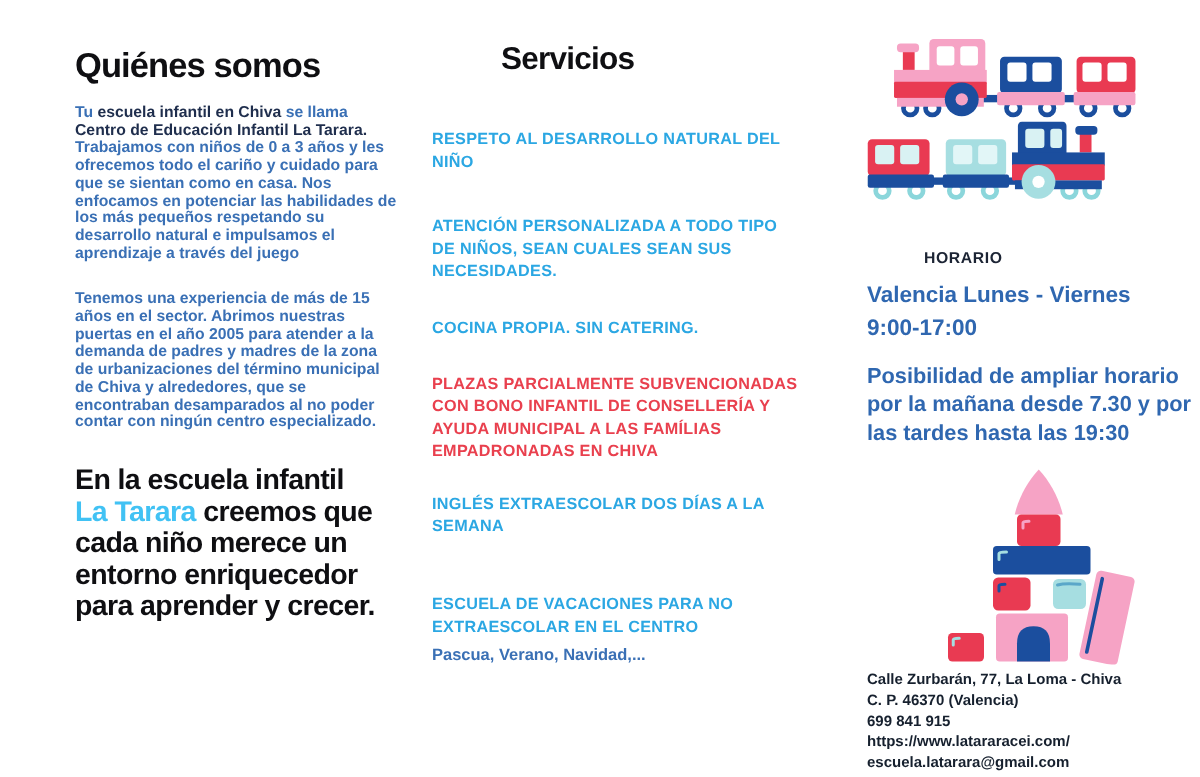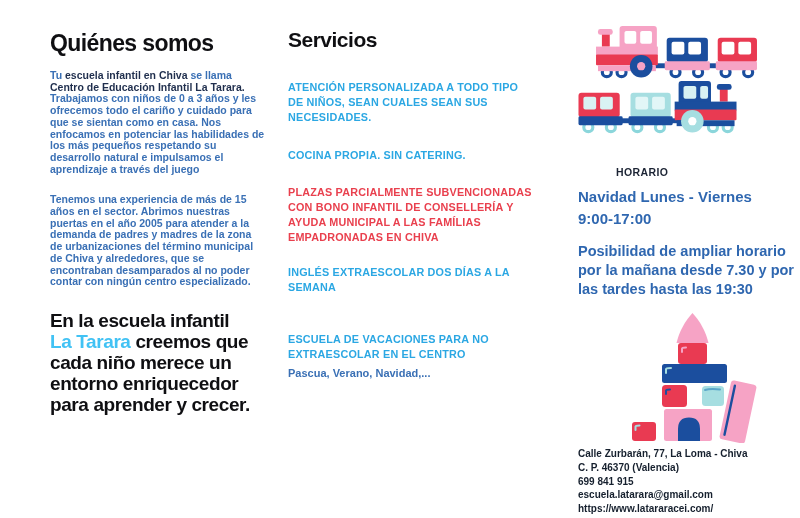--- a/index.html
+++ b/index.html
@@ -18,21 +18,21 @@
   }
   .about b { color:#1f2e4d; font-weight:800; }
   .about + .about { margin-top:19px; }
   .statement {
     margin-top:22px; width:202px; font-size:19px; line-height:21px;
     font-weight:900; color:#0f0f12; letter-spacing:-0.4px;
   }
   .statement .brand { color:#41c2f4; }
   
   .mid-col { position:absolute; left:288px; top:28px; width:246px; }
-  .h-mid { font-size:21px; font-weight:900; color:#0f0f12; letter-spacing:-0.5px; }
+  .h-mid { font-size:21px; font-weight:900; color:#0f0f12; letter-spacing:-0.5px;margin-left:46px; }
   .svc { font-size:10.8px; line-height:15px; font-weight:800; letter-spacing:0.2px; color:#2ba7e3; }
   .svc.red { color:#e9404e; }
   .svc.m1 { margin-top:26px; }
   .svc.m2 { margin-top:34px; }
   .svc.m3 { margin-top:28px; }
   .svc.m4 { margin-top:23px; }
   .svc.m5 { margin-top:22px; }
   .svc.m6 { margin-top:20px; }
   .svc.m7 { margin-top:37px; }
   .svc-note { margin-top:5px; font-size:11px; font-weight:600; color:#3a70b5; }
@@ -66,20 +66,21 @@
 
   <div class="left-col">
     <div class="h-big">Quiénes somos</div>
     <p class="about"><span>Tu </span><b>escuela infantil en Chiva</b><span> se llama </span><b>Centro de Educación Infantil La Tarara.</b><span> Trabajamos con niños de 0 a 3 años y les ofrecemos todo el cariño y cuidado para que se sientan como en casa. Nos enfocamos en potenciar las habilidades de los más pequeños respetando su desarrollo natural e impulsamos el aprendizaje a través del juego</span></p>
     <p class="about">Tenemos una experiencia de más de 15 años en el sector. Abrimos nuestras puertas en el año 2005 para atender a la demanda de padres y madres de la zona de urbanizaciones del término municipal de Chiva y alrededores, que se encontraban desamparados al no poder contar con ningún centro especializado.</p>
     <div class="statement"><span>En la escuela infantil </span><span class="brand">La Tarara</span><span> creemos que cada niño merece un entorno enriquecedor para aprender y crecer.</span></div>
   </div>
 
   <div class="mid-col">
     <div class="h-mid">Servicios</div>
+    <div class="svc m2">RESPETO AL DESARROLLO NATURAL DEL NIÑO</div>
     <div class="svc m3">ATENCIÓN PERSONALIZADA A TODO TIPO DE NIÑOS, SEAN CUALES SEAN SUS NECESIDADES.</div>
     <div class="svc m4">COCINA PROPIA. SIN CATERING.</div>
     <div class="svc m5 red">PLAZAS PARCIALMENTE SUBVENCIONADAS CON BONO INFANTIL DE CONSELLERÍA Y AYUDA MUNICIPAL A LAS FAMÍLIAS EMPADRONADAS EN CHIVA</div>
     <div class="svc m6">INGLÉS EXTRAESCOLAR DOS DÍAS A LA SEMANA</div>
     <div class="svc m7">ESCUELA DE VACACIONES PARA NO EXTRAESCOLAR EN EL CENTRO</div>
     <div class="svc-note">Pascua, Verano, Navidad,...</div>
   </div>
 
   <svg class="train train-top" viewBox="0 0 164 54">
 
@@ -144,21 +145,21 @@
     <rect x="124" y="5" width="8" height="13" rx="2" fill="#d9f2f3"></rect>
     <rect x="98" y="21" width="63" height="9" fill="#1b4e9e"></rect>
     <rect x="98" y="29" width="63" height="11" rx="1" fill="#e93a52"></rect>
     <rect x="100" y="40" width="59" height="6" fill="#1b4e9e"></rect>
     <circle cx="116" cy="41" r="11.5" fill="#a6dee1"></circle>
     <circle cx="116" cy="41" r="4.2" fill="#fff"></circle>
   </svg>
 
   <div class="horario-label">HORARIO</div>
   <div class="sched-regular">
-    <div>Navidad Lunes - Viernes</div>
+    <div>Valencia Lunes - Viernes</div>
     <div>9:00-17:00</div>
   </div>
   <div class="sched-ext"><span>Posibilidad de ampliar horario por la mañana desde </span><b>7.30</b><span> y por las tardes hasta las </span><b>19:30</b></div>
 
   <svg class="blocks" viewBox="0 0 158 132">
 
     <path d="M66.5 2 C59 10 53 21 50.5 32 L82.5 32 C80 21 74 10 66.5 2 Z" fill="#f6a3c5"></path>
 
     <rect x="52" y="32" width="29" height="21" rx="3" fill="#e93a52"></rect>
     <path d="M56 41 L56 37.5 Q56 36.5 60 36.5" fill="none" stroke="#f6a3c5" stroke-width="2" stroke-linecap="round"></path>
@@ -180,17 +181,17 @@
     <g transform="rotate(12 112 101)">
       <rect x="99" y="71" width="26" height="60" rx="3" fill="#f6a3c5"></rect>
       <line x1="103.5" y1="76" x2="103.5" y2="126" stroke="#1b4e9e" stroke-width="2.4" stroke-linecap="round"></line>
     </g>
   </svg>
 
   <div class="contact">
     <div>Calle Zurbarán, 77, La Loma - Chiva</div>
     <div>C. P. 46370 (Valencia)</div>
     <div>699 841 915</div>
+    <div>https://www.latararacei.com/</div>
     <div>escuela.latarara@gmail.com</div>
-    <div>https://www.latararacei.com/</div>
   </div>
 
 </div>
 
 </body></html>

